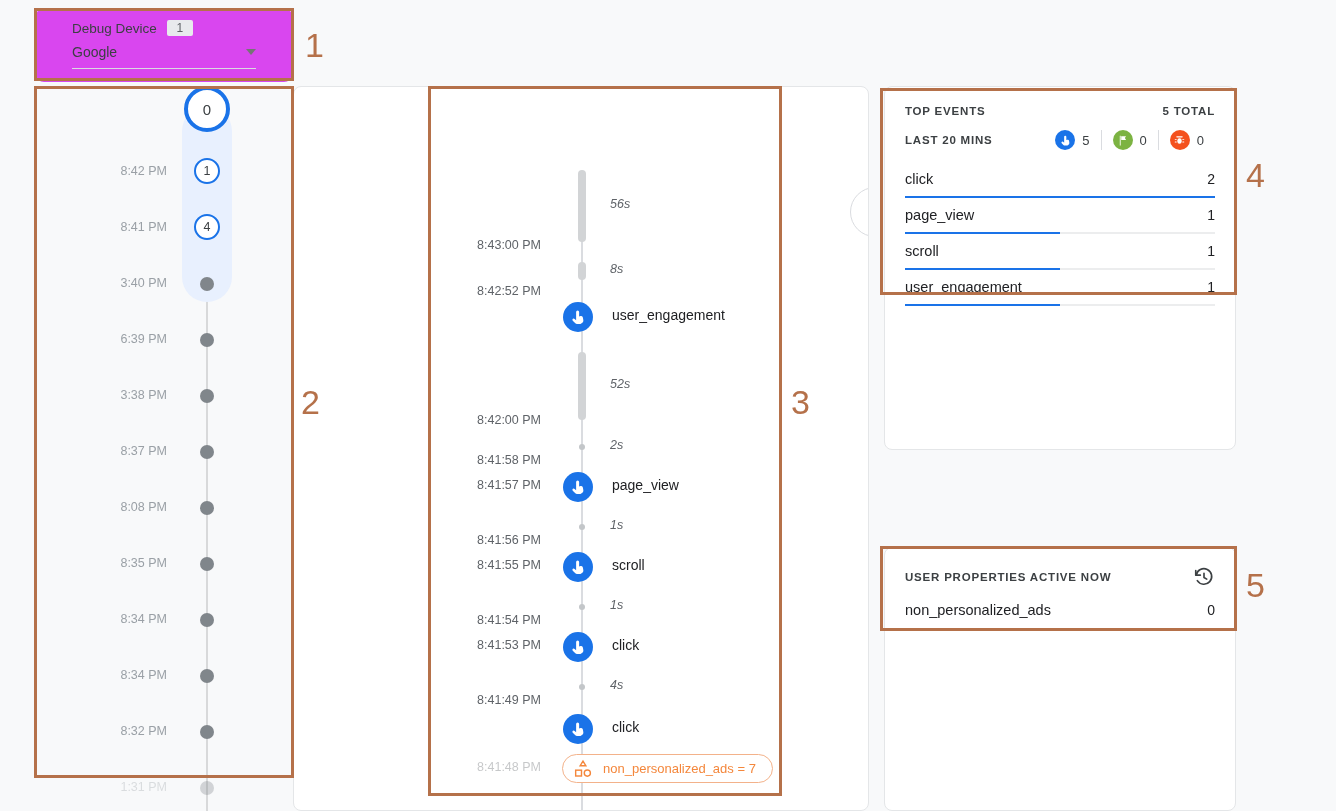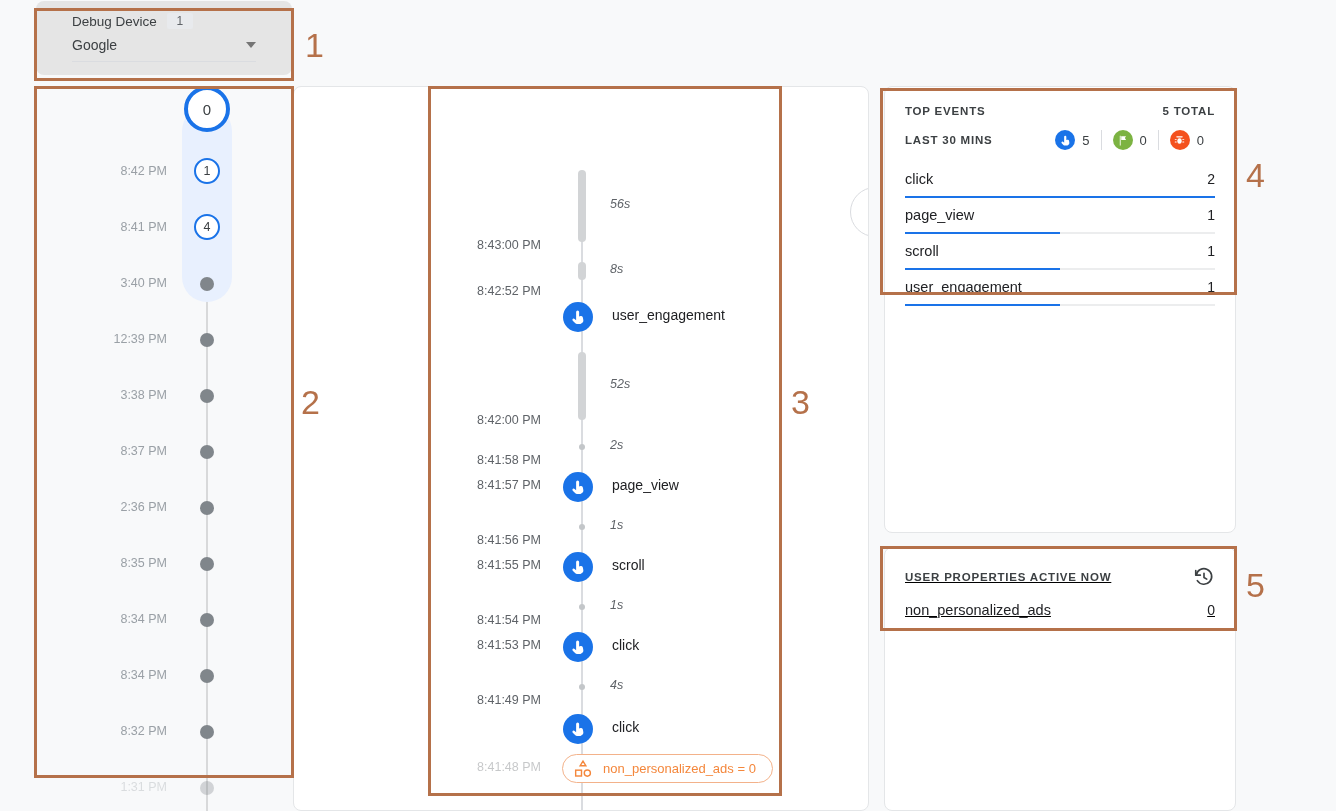--- a/index.html
+++ b/index.html
@@ -31,22 +31,22 @@
     position: absolute;
     color: #b5714a;
     font-size: 34px;
     font-weight: 400;
     line-height: 1;
     z-index: 41;
     font-family: "Liberation Sans", sans-serif;
   }
 
   
-  #device-card { left: 36px; top: 1px; width: 256px; height: 74px;
-                 background: #e5e5e5; border: none; }
+  #device-card { left: 36px; top: 8px; width: 256px; height: 74px;
+                 background: #d946ef; border: none; }
   .dd-row1 { display: flex; align-items: center; gap: 10px;
              padding: 12px 0 0 36px; }
   .dd-label { font-size: 13.5px; color: #3c4043; }
   .dd-badge { background: #e8eaed; color: #5f6368; font-size: 12px;
               border-radius: 2px; padding: 1px 9px; min-width: 26px;
               text-align: center; }
   .dd-select {
     margin: 8px 36px 0 36px;
     border-bottom: 1px solid #dadce0;
     display: flex; align-items: center; justify-content: space-between;
@@ -103,21 +103,21 @@
              color: #202124; }
   .ev-chip { position: absolute; left: 268px; top: -15px; height: 29px;
              border: 1px solid #f3b28a; border-radius: 15px;
              display: flex; align-items: center; gap: 10px;
              padding: 0 16px 0 10px; background: #fff; }
   .ev-chip-ico { width: 20px; height: 20px; flex: 0 0 20px; }
   .ev-chip-txt { font-size: 13px; color: #f4873c; white-space: nowrap; }
   .ev-faded { opacity: .35; }
 
   
-  #topevents-card { left: 884px; top: 86px; width: 352px; height: 447px;
+  #topevents-card { left: 884px; top: 86px; width: 352px; height: 364px;
                     padding: 18px 20px 0 20px; }
   .te-head { display: flex; justify-content: space-between; align-items: center; }
   .te-title, .te-total { font-size: 11.5px; letter-spacing: .8px;
                          color: #3c4043; font-weight: 700; }
   .te-sub { display: flex; justify-content: space-between;
             align-items: center; margin-top: 13px; }
   .te-sublabel { font-size: 11.5px; letter-spacing: .8px; color: #3c4043;
                  font-weight: 700; }
   .te-legend { display: flex; align-items: center; }
   .te-leg { display: flex; align-items: center; gap: 7px; padding: 0 11px; }
@@ -132,21 +132,21 @@
                  align-items: baseline; }
   .te-item-name { font-size: 14.5px; color: #202124; }
   .te-item-val  { font-size: 14px; color: #202124; }
   .te-track { position: absolute; left: 0; bottom: 0; height: 2px;
               width: 100%; background: #ecedee; }
   .te-fill { position: absolute; left: 0; bottom: 0; height: 2.5px;
              background: #1a73e8; }
 
   
   #props-card { left: 884px; top: 547px; width: 352px; height: 264px;
-                padding: 18px 20px 0 20px; text-decoration: underline; }
+                padding: 18px 20px 0 20px; }
   .up-head { display: flex; justify-content: space-between; align-items: center; }
   .up-title { font-size: 11.5px; letter-spacing: .8px; color: #3c4043;
               font-weight: 700; }
   .up-ico { width: 22px; height: 22px; cursor: pointer; }
   .up-item { display: flex; justify-content: space-between;
              align-items: flex-start; padding: 14px 0 10px 0;
              border-bottom: 3px solid #6d28d9; }
   .up-name { font-size: 14.5px; color: #202124; }
   .up-val  { font-size: 14px; color: #202124; }
 </style>
@@ -179,33 +179,33 @@
         </div>
         <div class="tl-row" style="top: 142px;">
           <span class="tl-time">8:41 PM</span>
           <span class="tl-node small">4</span>
         </div>
         <div class="tl-row" style="top: 198px;">
           <span class="tl-time">3:40 PM</span>
           <span class="tl-dot"></span>
         </div>
         <div class="tl-row" style="top: 254px;">
-          <span class="tl-time">12:39 PM</span>
+          <span class="tl-time">6:39 PM</span>
           <span class="tl-dot"></span>
         </div>
         <div class="tl-row" style="top: 310px;">
           <span class="tl-time">3:38 PM</span>
           <span class="tl-dot"></span>
         </div>
         <div class="tl-row" style="top: 366px;">
           <span class="tl-time">8:37 PM</span>
           <span class="tl-dot"></span>
         </div>
         <div class="tl-row" style="top: 422px;">
-          <span class="tl-time">2:36 PM</span>
+          <span class="tl-time">8:08 PM</span>
           <span class="tl-dot"></span>
         </div>
         <div class="tl-row" style="top: 478px;">
           <span class="tl-time">8:35 PM</span>
           <span class="tl-dot"></span>
         </div>
         <div class="tl-row" style="top: 534px;">
           <span class="tl-time">8:34 PM</span>
           <span class="tl-dot"></span>
         </div>
@@ -321,33 +321,33 @@
           <span class="ev-name">click</span>
         </div>
         <div class="ev-row" style="top: 682px;">
           <span class="ev-time ev-faded">8:41:48 PM</span>
           <span class="ev-chip">
             <span class="ev-chip-ico"><svg viewBox="0 0 24 24" fill="none" stroke="#f4873c" stroke-width="1.7">
                 <path d="M12 2.6 15.4 8H8.6z"></path>
                 <rect x="3.2" y="13.4" width="7" height="7"></rect>
                 <circle cx="17.2" cy="16.9" r="3.7"></circle>
               </svg></span>
-            <span class="ev-chip-txt">non_personalized_ads = 0</span>
+            <span class="ev-chip-txt">non_personalized_ads = 7</span>
           </span>
         </div>
       </div>
   </div>
 
   <div class="card" id="topevents-card">
     <div class="te-head">
       <span class="te-title">TOP EVENTS</span>
       <span class="te-total">5 TOTAL</span>
     </div>
     <div class="te-sub">
-      <span class="te-sublabel">LAST 30 MINS</span>
+      <span class="te-sublabel">LAST 20 MINS</span>
       <span class="te-legend" id="te-legend">
           <span class="te-leg">
             <span class="te-leg-ico" style="background: rgb(26, 115, 232);">
               <svg viewBox="0 0 24 24" fill="#fff">
                 <path d="M11.5 3.2a2 2 0 0 1 2 2v6.1l1.9-.5a2.6 2.6 0 0 1 3.2 2.1l.5 3.3c.2 1.4-.4 2.8-1.6 3.6l-1.1.8c-.7.5-1.5.7-2.3.7h-3.3c-1 0-2-.4-2.7-1.2L5 16.9a1.7 1.7 0 0 1 .2-2.5 1.8 1.8 0 0 1 2.3.1l2 1.8V5.2a2 2 0 0 1 2-2z"></path>
               </svg>
             </span>
             <span class="te-leg-num">5</span>
           </span>
           <span class="te-leg">

